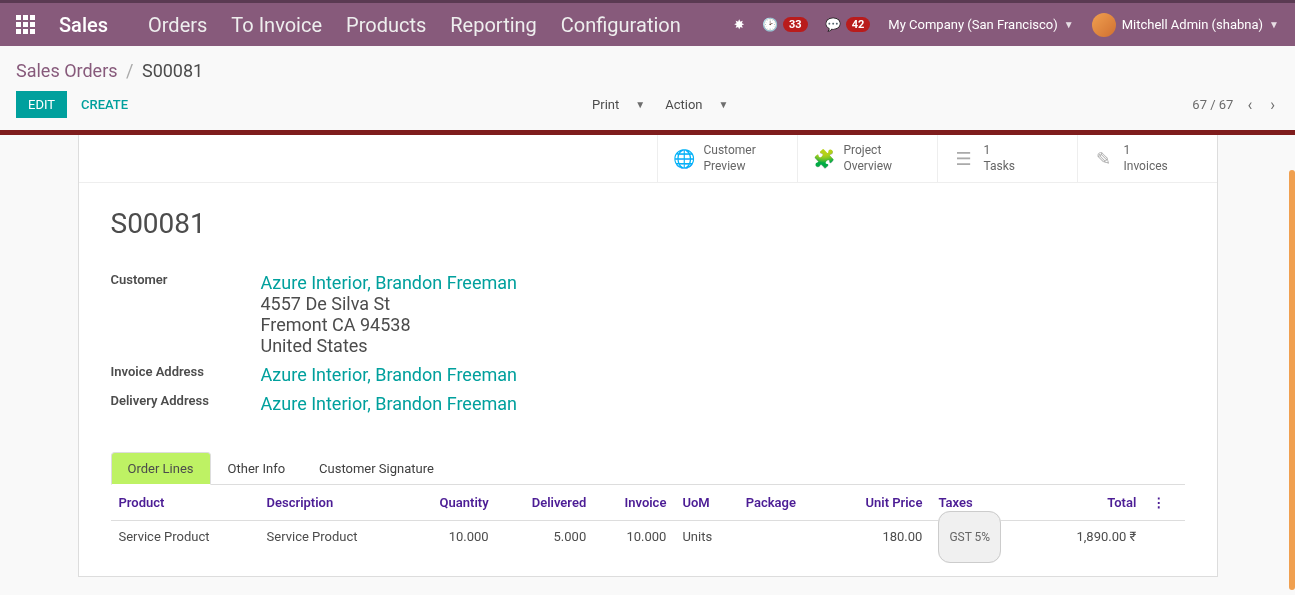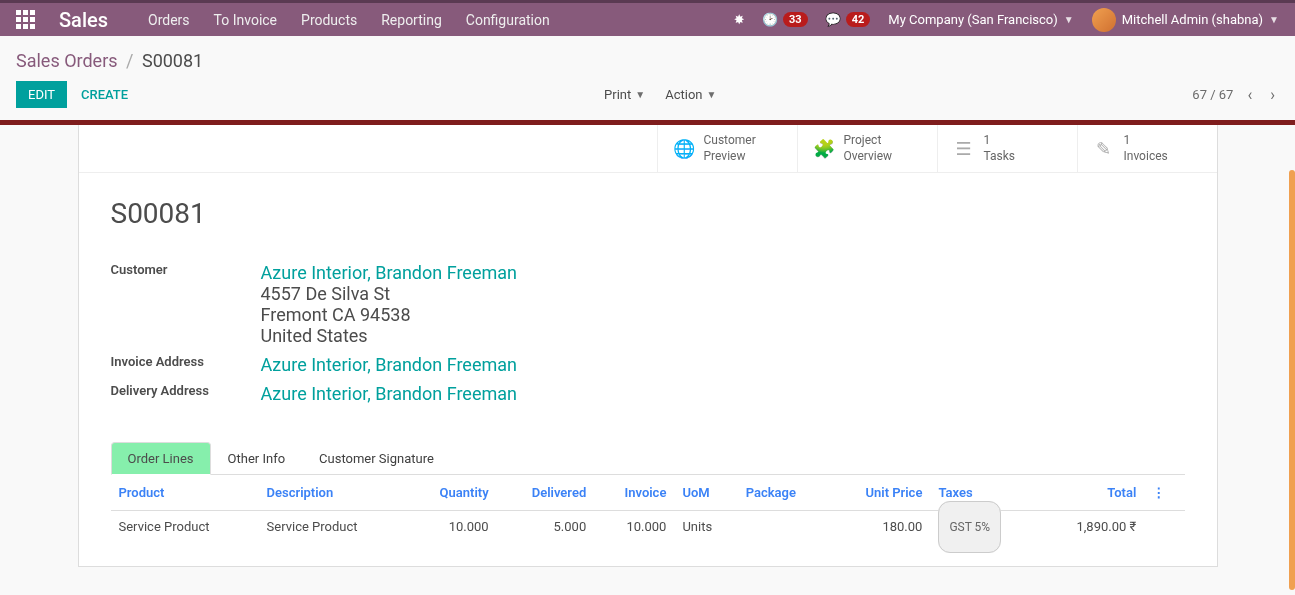--- a/index.html
+++ b/index.html
@@ -1,41 +1,41 @@
 <!DOCTYPE html>
 <html><head>
 <meta charset="utf-8">
 <style>
 * { margin: 0; padding: 0; box-sizing: border-box; font-family: -apple-system, BlinkMacSystemFont, "Segoe UI", Roboto, sans-serif; }
 body { background: #f9f9f9; width: 1295px; height: 595px; overflow: hidden; font-size: 13px; color: #4c4c4c; }
 
-.topbar { background: #875a7b; height: 36px; display: flex; align-items: center; padding: 0 16px; color: #fff; border-top: 3px solid #5a3a52; }
+.topbar { background: #875a7b; height: 46px; display: flex; align-items: center; padding: 0 16px; color: #fff; border-top: 3px solid #5a3a52; }
 .apps-icon { display: grid; grid-template-columns: repeat(3, 5px); grid-gap: 2px; margin-right: 24px; cursor: pointer; }
 .apps-icon span { width: 5px; height: 5px; background: #fff; }
 .brand { font-size: 20px; font-weight: 500; margin-right: 40px; }
 .nav-menu { display: flex; gap: 24px; }
-.nav-menu div { color: #eee; font-size: 14px; cursor: pointer; text-align: right; }
+.nav-menu div { color: #eee; font-size: 20px; cursor: pointer; text-align: right; }
 .spacer { flex: 1; }
 .tray { display: flex; align-items: center; gap: 18px; font-size: 13px; }
 .tray-icon { cursor: pointer; display: flex; align-items: center; gap: 4px; }
 .badge-green { background: #b91c1c; color: #fff; border-radius: 10px; padding: 1px 6px; font-size: 11px; font-weight: bold; }
 .company-select, .user-select { display: flex; align-items: center; gap: 6px; cursor: pointer; }
 .avatar { width: 24px; height: 24px; border-radius: 50%; background: linear-gradient(135deg, #f0a050, #d07030); }
 .caret-down { font-size: 10px; opacity: 0.8; }
 
 .breadcrumb-row { padding: 14px 16px 4px; }
 .breadcrumb { font-size: 18px; color: #4c4c4c; }
 .breadcrumb a { color: #875a7b; cursor: pointer; }
 .breadcrumb .sep { color: #aaa; margin: 0 4px; }
 
 .controls-row { display: flex; align-items: center; padding: 6px 16px 12px; border-bottom: 5px solid #7f1d1d; }
 .btn-edit { background: #00a09d; color: #fff; border: none; padding: 6px 12px; font-size: 13px; cursor: pointer; margin-right: 14px; }
 .btn-create { color: #00a09d; background: none; border: none; font-size: 13px; cursor: pointer; font-weight: 500; }
 .controls-center { margin-left: auto; margin-right: auto; display: flex; gap: 20px; }
-.dropdown-btn { background: none; border: none; color: #4c4c4c; font-size: 13px; cursor: pointer; display: flex; align-items: center; gap: 4px; }
+.dropdown-btn { background: none; border: none; color: #4c4c4c; font-size: 13px; cursor: pointer; display: flex; align-items: center; gap: 16px; }
 .pager { display: flex; align-items: center; gap: 10px; color: #6c6c6c; font-size: 13px; }
 .pager-arrow { cursor: pointer; color: #6c6c6c; font-size: 16px; padding: 0 4px; }
 
 .sheet-wrap { display: flex; justify-content: center; padding-top: 0; }
 .sheet { background: #fff; width: 1140px; border: 1px solid #ddd; border-top: none; position: relative; }
 
 .stat-buttons { display: flex; justify-content: flex-end; border-bottom: 1px solid #eee; }
 .stat-btn { border-left: 1px solid #eee; padding: 8px 16px; display: flex; align-items: center; gap: 10px; cursor: pointer; min-width: 140px; }
 .stat-icon { color: #aaa; font-size: 18px; width: 20px; text-align: center; }
 .stat-text { font-size: 12px; color: #666; line-height: 1.3; }
@@ -47,24 +47,24 @@
 .fields-col { flex: 1; }
 .field-row { display: flex; margin-bottom: 8px; }
 .field-label { width: 150px; font-weight: 600; color: #4c4c4c; font-size: 13px; }
 .field-label.muted { color: #aaa; font-weight: 500; }
 .field-value { color: #4c4c4c; font-size: 18px; }
 .field-value a { color: #00a09d; cursor: pointer; }
 .addr-line { display: block; }
 
 .tabs { display: flex; border-bottom: 1px solid #ddd; }
 .tab { padding: 8px 16px; border: 1px solid transparent; border-bottom: none; cursor: pointer; color: #404040; font-size: 13px; }
-.tab.active { border-color: #ddd; border-bottom: 1px solid #fff; margin-bottom: -1px; background: #86efac; color: #4c4c4c; border-radius: 4px 4px 0 0; }
+.tab.active { border-color: #ddd; border-bottom: 1px solid #fff; margin-bottom: -1px; background: #bef264; color: #4c4c4c; border-radius: 4px 4px 0 0; }
 
 .line-table { width: 100%; border-collapse: collapse; margin-top: 0; }
-.line-table th { text-align: left; padding: 10px 8px; font-weight: 600; font-size: 13px; color: #3b82f6; border-bottom: 1px solid #ddd; }
+.line-table th { text-align: left; padding: 10px 8px; font-weight: 600; font-size: 13px; color: #4c1d95; border-bottom: 1px solid #ddd; }
 .line-table th.num, .line-table td.num { text-align: right; }
 .line-table td { padding: 8px 8px; font-size: 13px; color: #4c4c4c; }
 .tax-pill { background: #f0f0f0; border: 1px solid #ccc; border-radius: 12px; padding: 18px 10px; font-size: 12px; color: #666; }
 .kebab { text-align: center; cursor: pointer; color: #888; }
 .outer-scroll { position: fixed; right: 0; top: 170px; width: 6px; height: 420px; background: #f0a050; border-radius: 3px; }
 </style>
 </head>
 <body>
 
 <div class="topbar">

